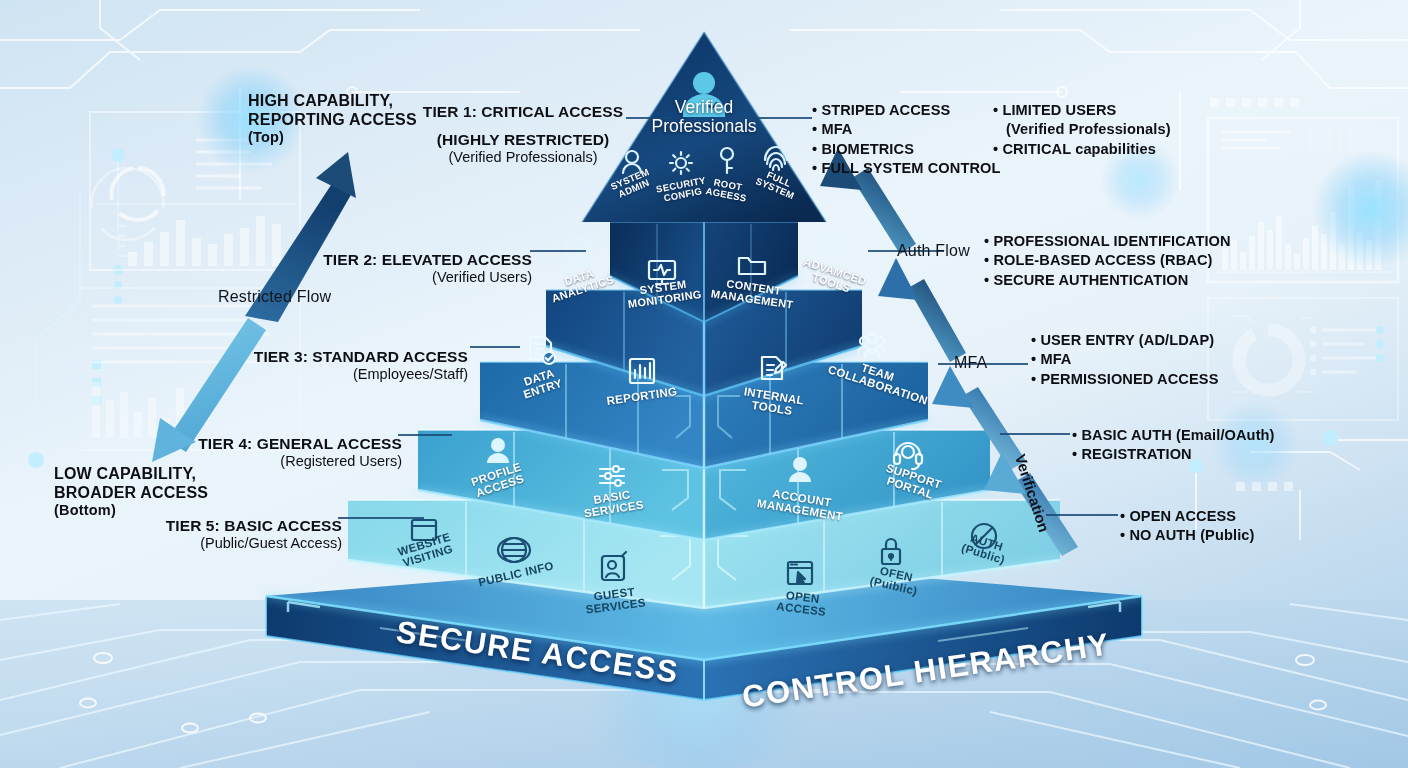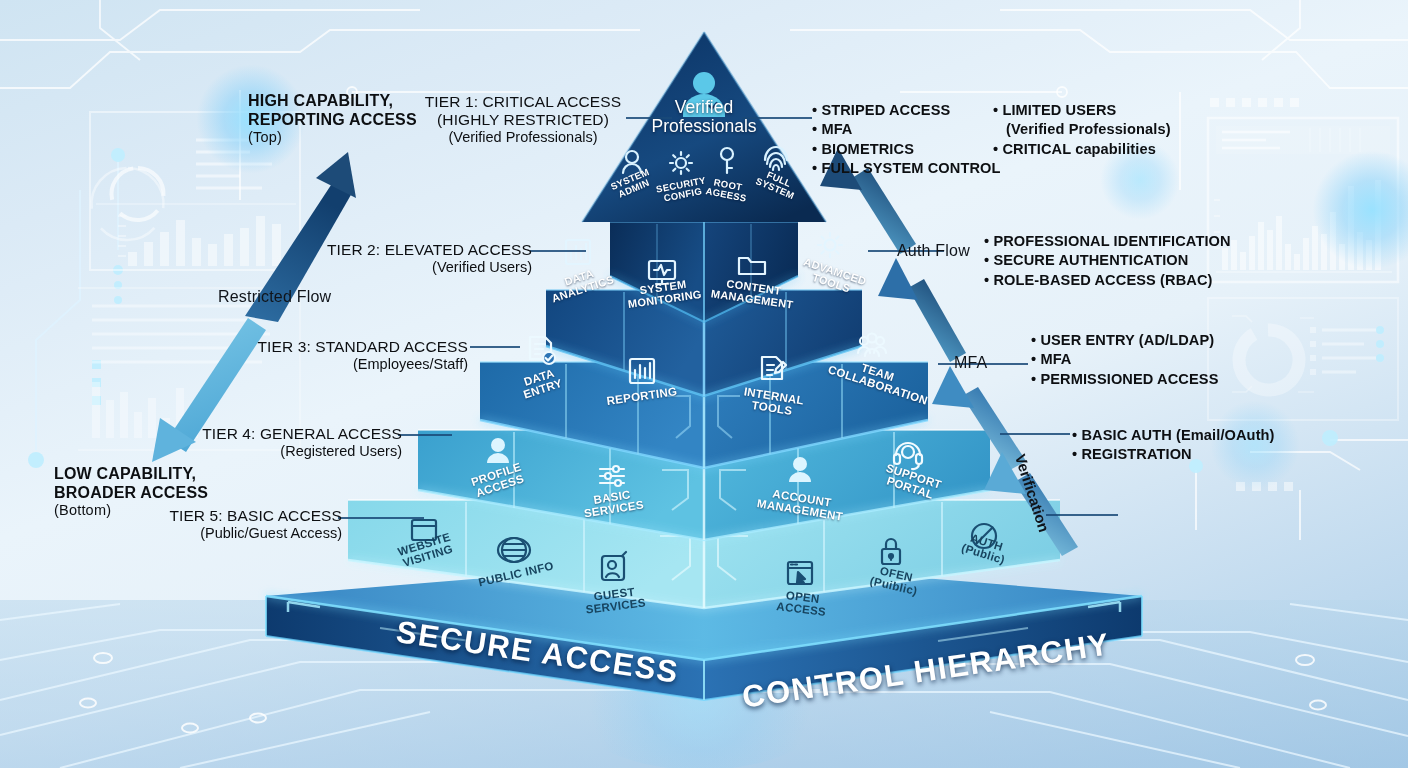--- a/index.html
+++ b/index.html
@@ -17,30 +17,30 @@
   .cellLbl{position:absolute;color:#ffffff;font-weight:bold;text-align:center;
     letter-spacing:.3px;line-height:1.05;text-shadow:0 1px 2px rgba(0,20,50,.55);
     pointer-events:none;white-space:pre-line;}
   .apexLbl{position:absolute;color:#fff;font-weight:normal;text-align:center;line-height:1.1;
     text-shadow:0 1px 3px rgba(0,15,40,.7);}
   .baseLbl{position:absolute;color:#fff;font-weight:bold;letter-spacing:1.5px;
     text-shadow:0 2px 5px rgba(0,25,60,.75);white-space:nowrap;}
 
   
   .ann{position:absolute;color:#0d0f12;}
-  .ann .t1{font-weight:normal;font-size:15.5px;line-height:1.16;letter-spacing:.1px;}
+  .ann .t1{font-weight:bold;font-size:15.5px;line-height:1.16;letter-spacing:.1px;margin-top:10px;}
   .ann .t2{font-size:14.5px;line-height:1.18;}
   .bul{position:absolute;color:#0d0f12;font-weight:bold;font-size:14.6px;line-height:1.33;
     letter-spacing:.1px;white-space:nowrap;}
   .flowlbl{position:absolute;color:#10141a;font-size:16px;letter-spacing:.2px;white-space:nowrap;}
   .vert{position:absolute;color:#10141a;font-size:15px;font-weight:bold;white-space:nowrap;
     transform:rotate(72deg);transform-origin:left top;}
   .corner-title{position:absolute;color:#0d0f12;font-weight:bold;font-size:16px;
     line-height:1.16;letter-spacing:.2px;}
-  .corner-title .sm{font-weight:normal;font-size:14.5px;}
+  .corner-title .sm{font-weight:bold;font-size:14.5px;}
 </style>
 </head>
 <body>
 
 <div id="stage">
 
   <svg class="bg-svg" viewBox="0 0 1408 768">
     <defs>
       <linearGradient id="gFloor" x1="0" y1="0" x2="0" y2="1">
         <stop offset="0%" stop-color="#b9d7ec"></stop>
@@ -751,34 +751,38 @@
   </div>
 
   <div class="bul" style="left:993px;top:101px;">
     <div>•&nbsp;<span>LIMITED USERS</span></div>
     <div style="padding-left:13px;"><span>(Verified Professionals)</span></div>
     <div>•&nbsp;<span>CRITICAL capabilities</span></div>
   </div>
 
   <div class="bul" style="left:984px;top:232px;">
     <div>•&nbsp;<span>PROFESSIONAL IDENTIFICATION</span></div>
+    <div>•&nbsp;<span>ROLE-BASED ACCESS (RBAC)</span></div>
     <div>•&nbsp;<span>SECURE AUTHENTICATION</span></div>
-    <div>•&nbsp;<span>ROLE-BASED ACCESS (RBAC)</span></div>
   </div>
 
   <div class="bul" style="left:1031px;top:331px;">
     <div>•&nbsp;<span>USER ENTRY (AD/LDAP)</span></div>
     <div>•&nbsp;<span>MFA</span></div>
     <div>•&nbsp;<span>PERMISSIONED ACCESS</span></div>
   </div>
 
   <div class="bul" style="left:1072px;top:426px;">
     <div>•&nbsp;<span>BASIC AUTH (Email/OAuth)</span></div>
     <div>•&nbsp;<span>REGISTRATION</span></div>
   </div>
 
+  <div class="bul" style="left:1120px;top:507px;">
+    <div>•&nbsp;<span>OPEN ACCESS</span></div>
+    <div>•&nbsp;<span>NO AUTH (Public)</span></div>
+  </div>
 
   <div class="flowlbl" style="left:218px;top:288px;">Restricted Flow</div>
   <div class="flowlbl" style="left:897px;top:242px;">Auth Flow</div>
   <div class="flowlbl" style="left:954px;top:354px;">MFA</div>
   <div class="vert" style="left:1028px;top:452px;">Verification</div>
 
 </div>
 
 </body></html>

